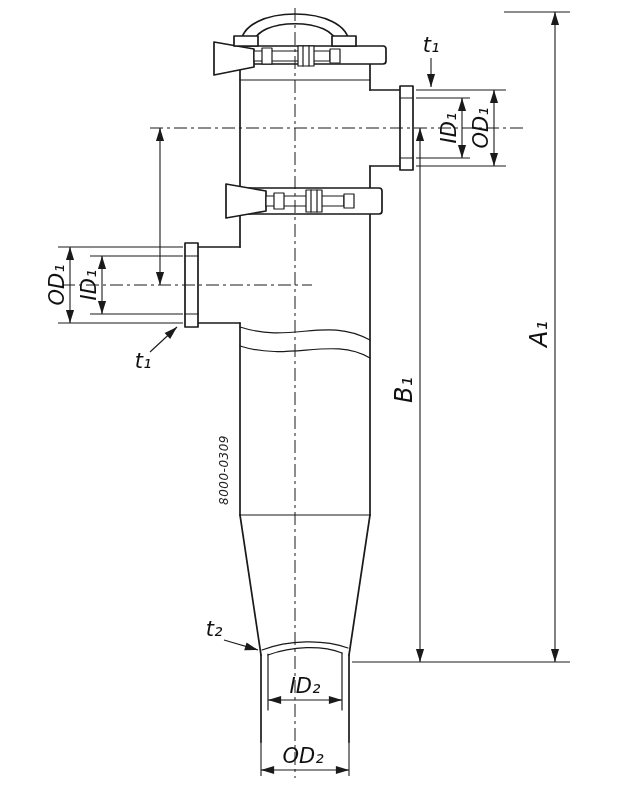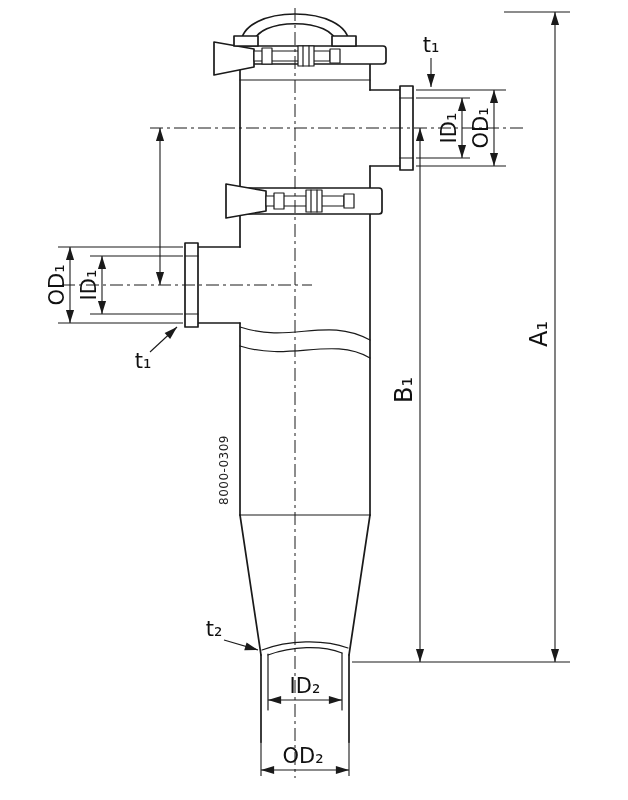--- a/index.html
+++ b/index.html
@@ -1,18 +1,18 @@
 <!DOCTYPE html>
 <html><head>
 <meta charset="utf-8">
 <style>
   html,body{margin:0;padding:0;background:#fff;}
   .canvas{
     width:628px;height:800px;background:#ffffff;position:relative;
-    font-family:"DejaVu Sans","Liberation Sans",sans-serif;overflow:hidden;
+    font-family:"DejaVu Sans","Liberation Sans",sans-serif;overflow:hidden;font-style:italic;
   }
   svg{display:block;}
   .part{stroke:#1a1a1a;stroke-width:1.7;fill:none;stroke-linejoin:round;stroke-linecap:round;}
   .part-thin{stroke:#1a1a1a;stroke-width:1.2;fill:none;stroke-linejoin:round;stroke-linecap:round;}
   .fill-white{fill:#ffffff;}
   .cl{stroke:#1a1a1a;stroke-width:1;fill:none;stroke-dasharray:13 4 3 4;}
   .dim{stroke:#1a1a1a;stroke-width:1.1;fill:none;}
   .lbl{font-family:"DejaVu Sans","Liberation Sans",sans-serif;font-size:21px;fill:#111;}
   .lbl-lg{font-size:24px;}
   .lbl-sm{font-size:12px;letter-spacing:0.5px;fill:#222;}

